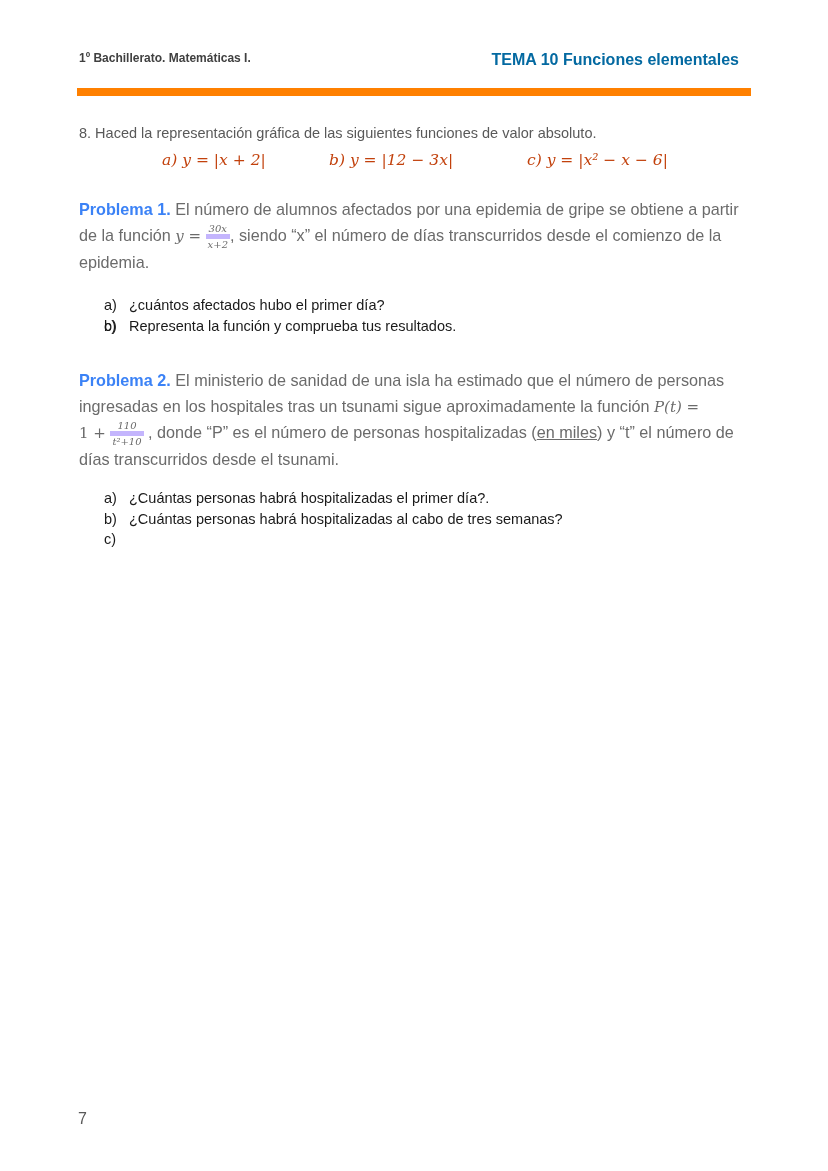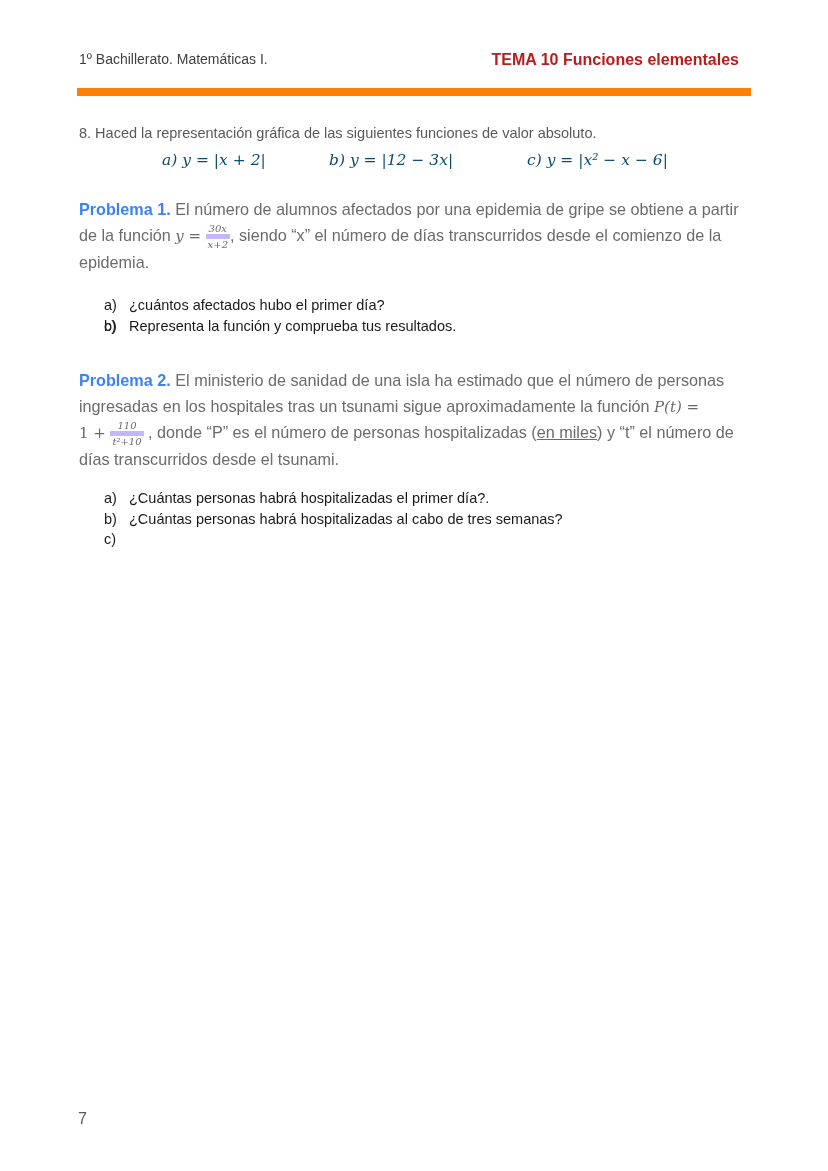--- a/index.html
+++ b/index.html
@@ -1,22 +1,22 @@
 <!DOCTYPE html>
 <html><head>
   <meta charset="utf-8">
   <style>
     html, body { margin: 0; padding: 0; background: #ffffff; }
     body { width: 828px; height: 1171px; position: relative; overflow: hidden;
            font-family: "Liberation Sans", sans-serif; color: #595959; }
-    .header-left { position: absolute; left: 79px; top: 51px; font-size: 14px; font-weight: normal; color: #404040; }
-    .header-right { position: absolute; right: 89px; top: 51px; font-size: 16px; font-weight: bold; color: #b91c1c; }
+    .header-left { position: absolute; left: 79px; top: 51px; font-size: 12px; font-weight: bold; color: #404040; }
+    .header-right { position: absolute; right: 89px; top: 51px; font-size: 16px; font-weight: bold; color: #0369a1; }
     .rule { position: absolute; left: 77px; top: 88px; width: 674px; height: 8px; background: #ff8000; }
     .ex8-title { position: absolute; left: 79px; top: 125px; font-size: 14.5px; font-weight: normal; color: #595959; }
-    .formulas { position: absolute; top: 151px; font-family: "DejaVu Serif", serif; font-style: italic; font-size: 15.5px; color: #0c4a6e; }
+    .formulas { position: absolute; top: 151px; font-family: "DejaVu Serif", serif; font-style: italic; font-size: 15.5px; color: #c2410c; }
     .f-a { left: 162px; } .f-b { left: 329px; } .f-c { left: 527px; }
     .para { position: absolute; left: 79px; width: 675px; font-size: 16.2px; line-height: 25.5px; color: #6b6b6b; }
     .para b { color: #3b82f6; }
     .p1 { top: 197px; }
     .p2 { top: 368px; }
     .frac { display: inline-block; vertical-align: middle; text-align: center; font-family: "DejaVu Serif", serif; font-style: italic; font-size: 10px; line-height: 11px; }
     .frac .num { display: block; border-bottom: 5px solid #c4b5fd; padding: 0 2px; }
     .frac .den { display: block; padding: 0 2px; }
     .mathi { font-family: "DejaVu Serif", serif; font-style: italic; font-size: 15px; }
     .mathn { font-family: "DejaVu Serif", serif; font-size: 15px; }

